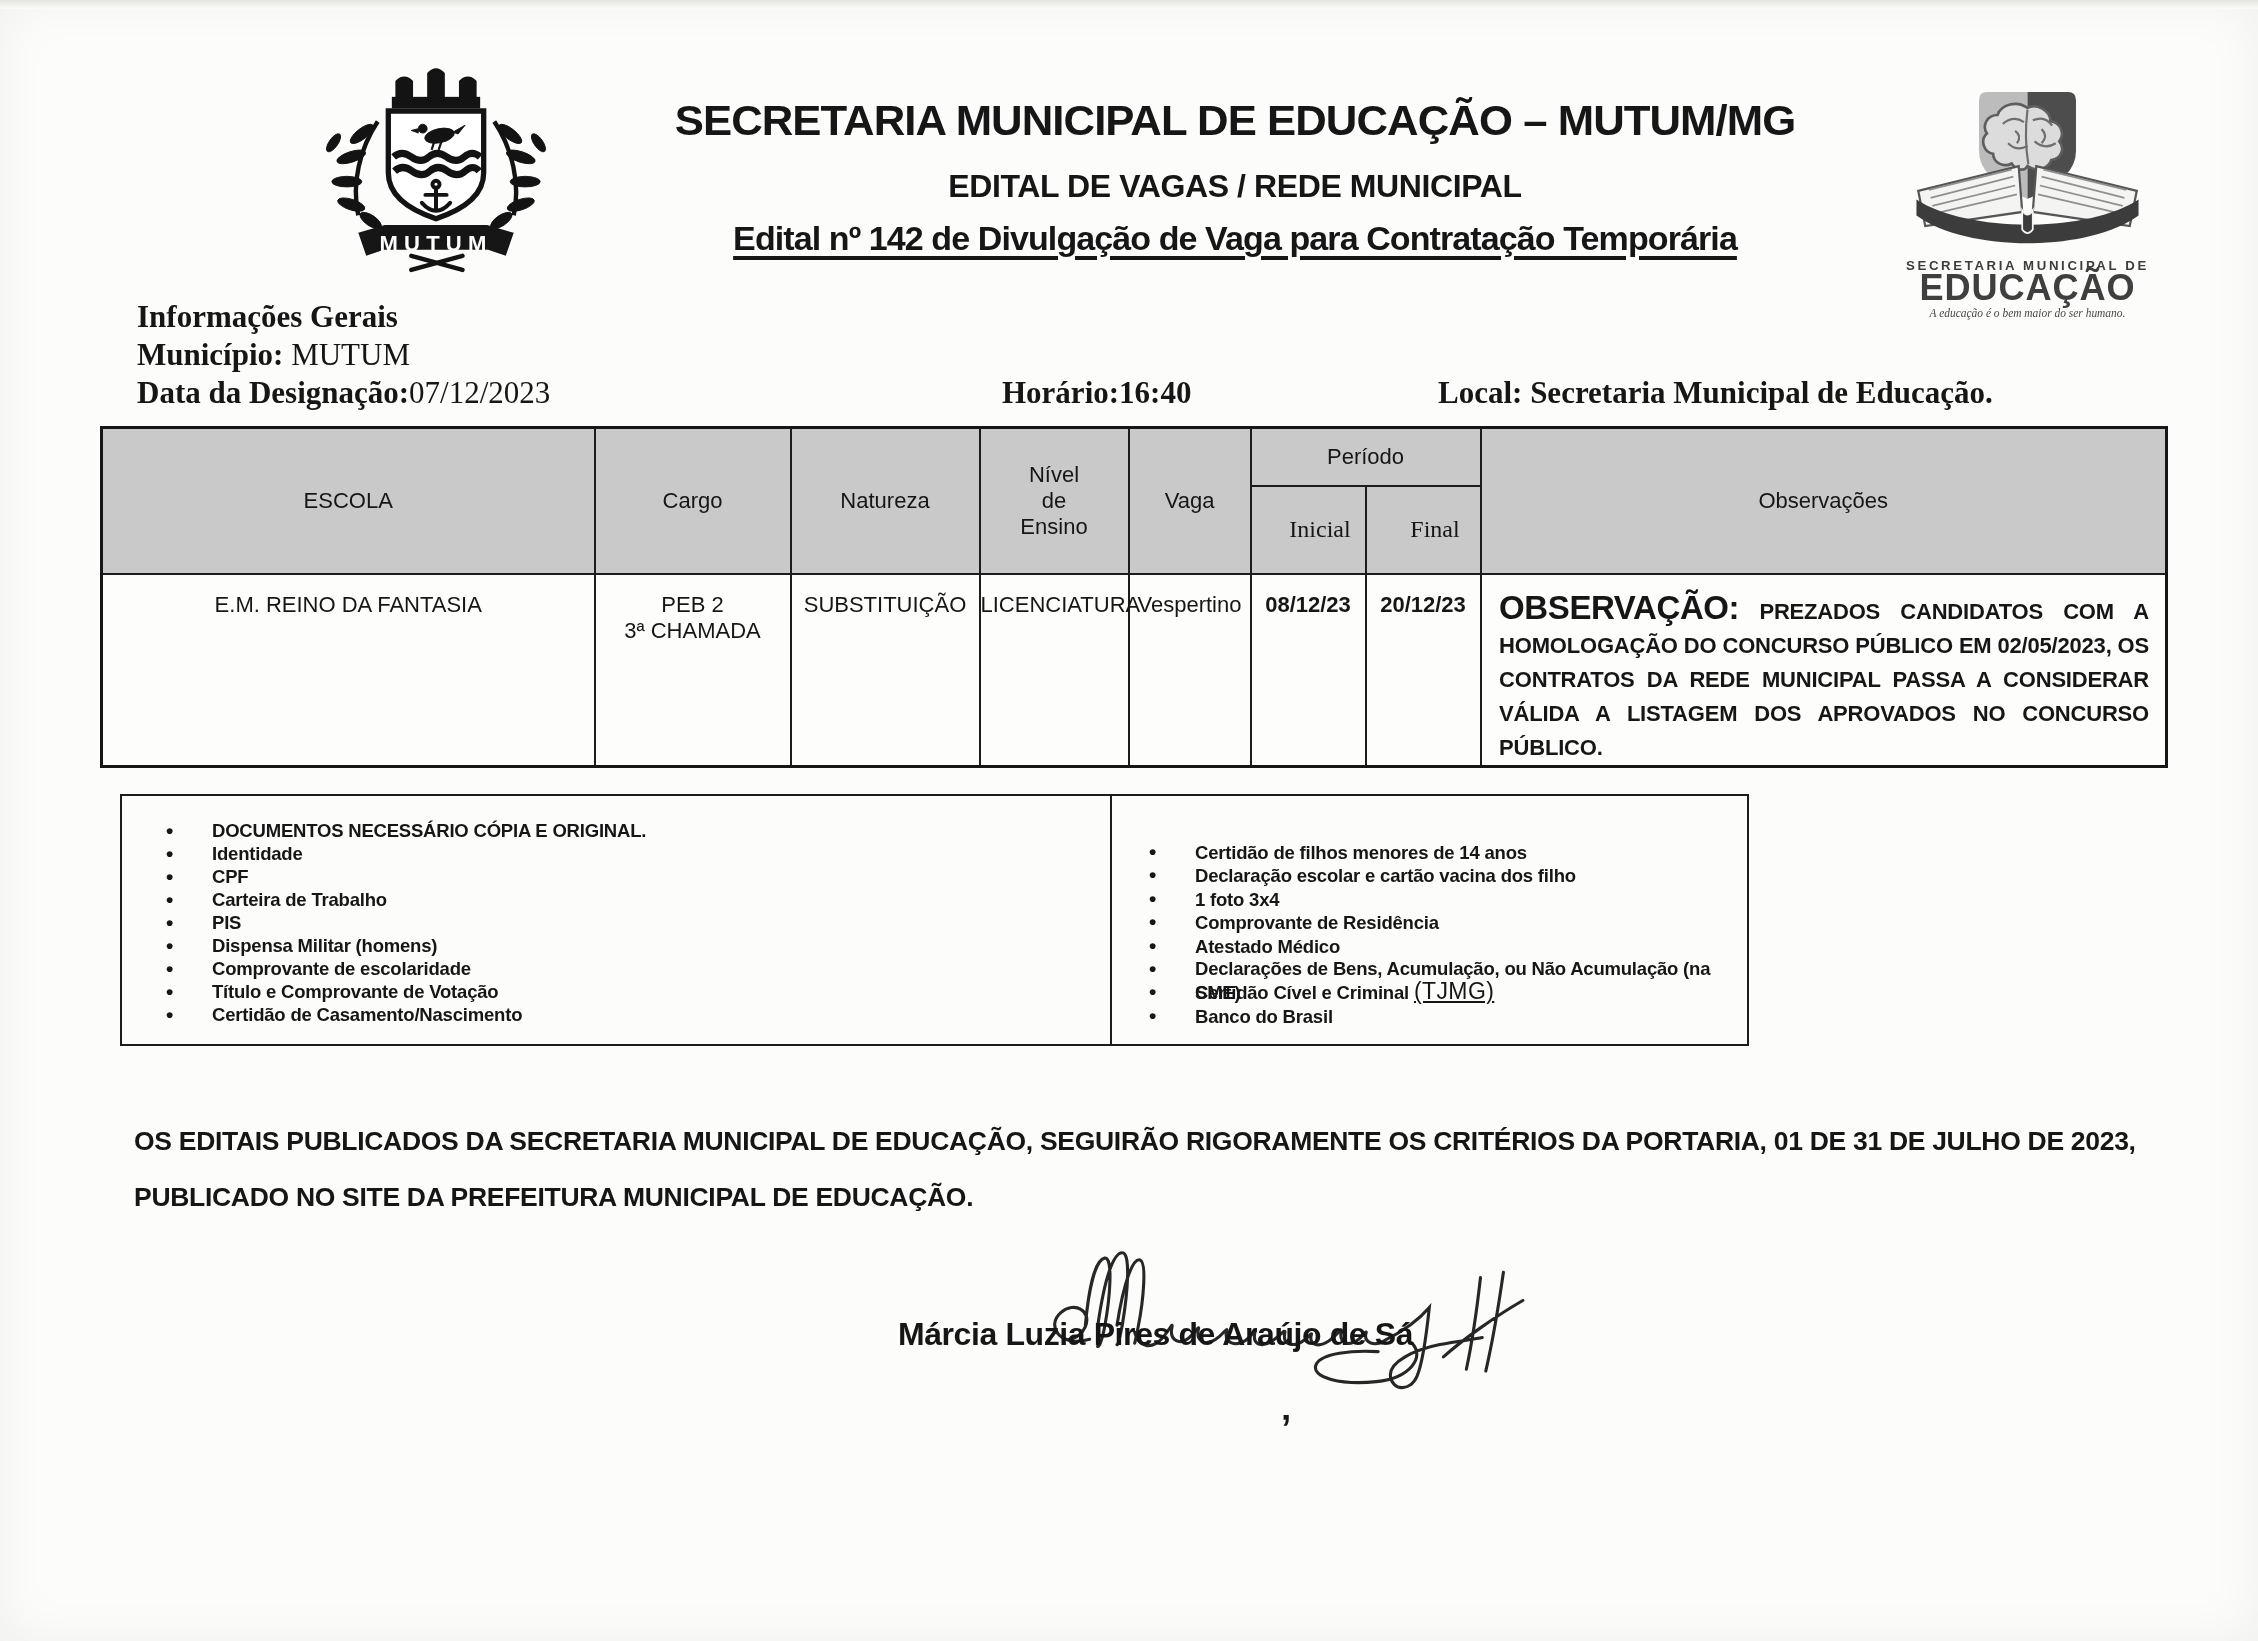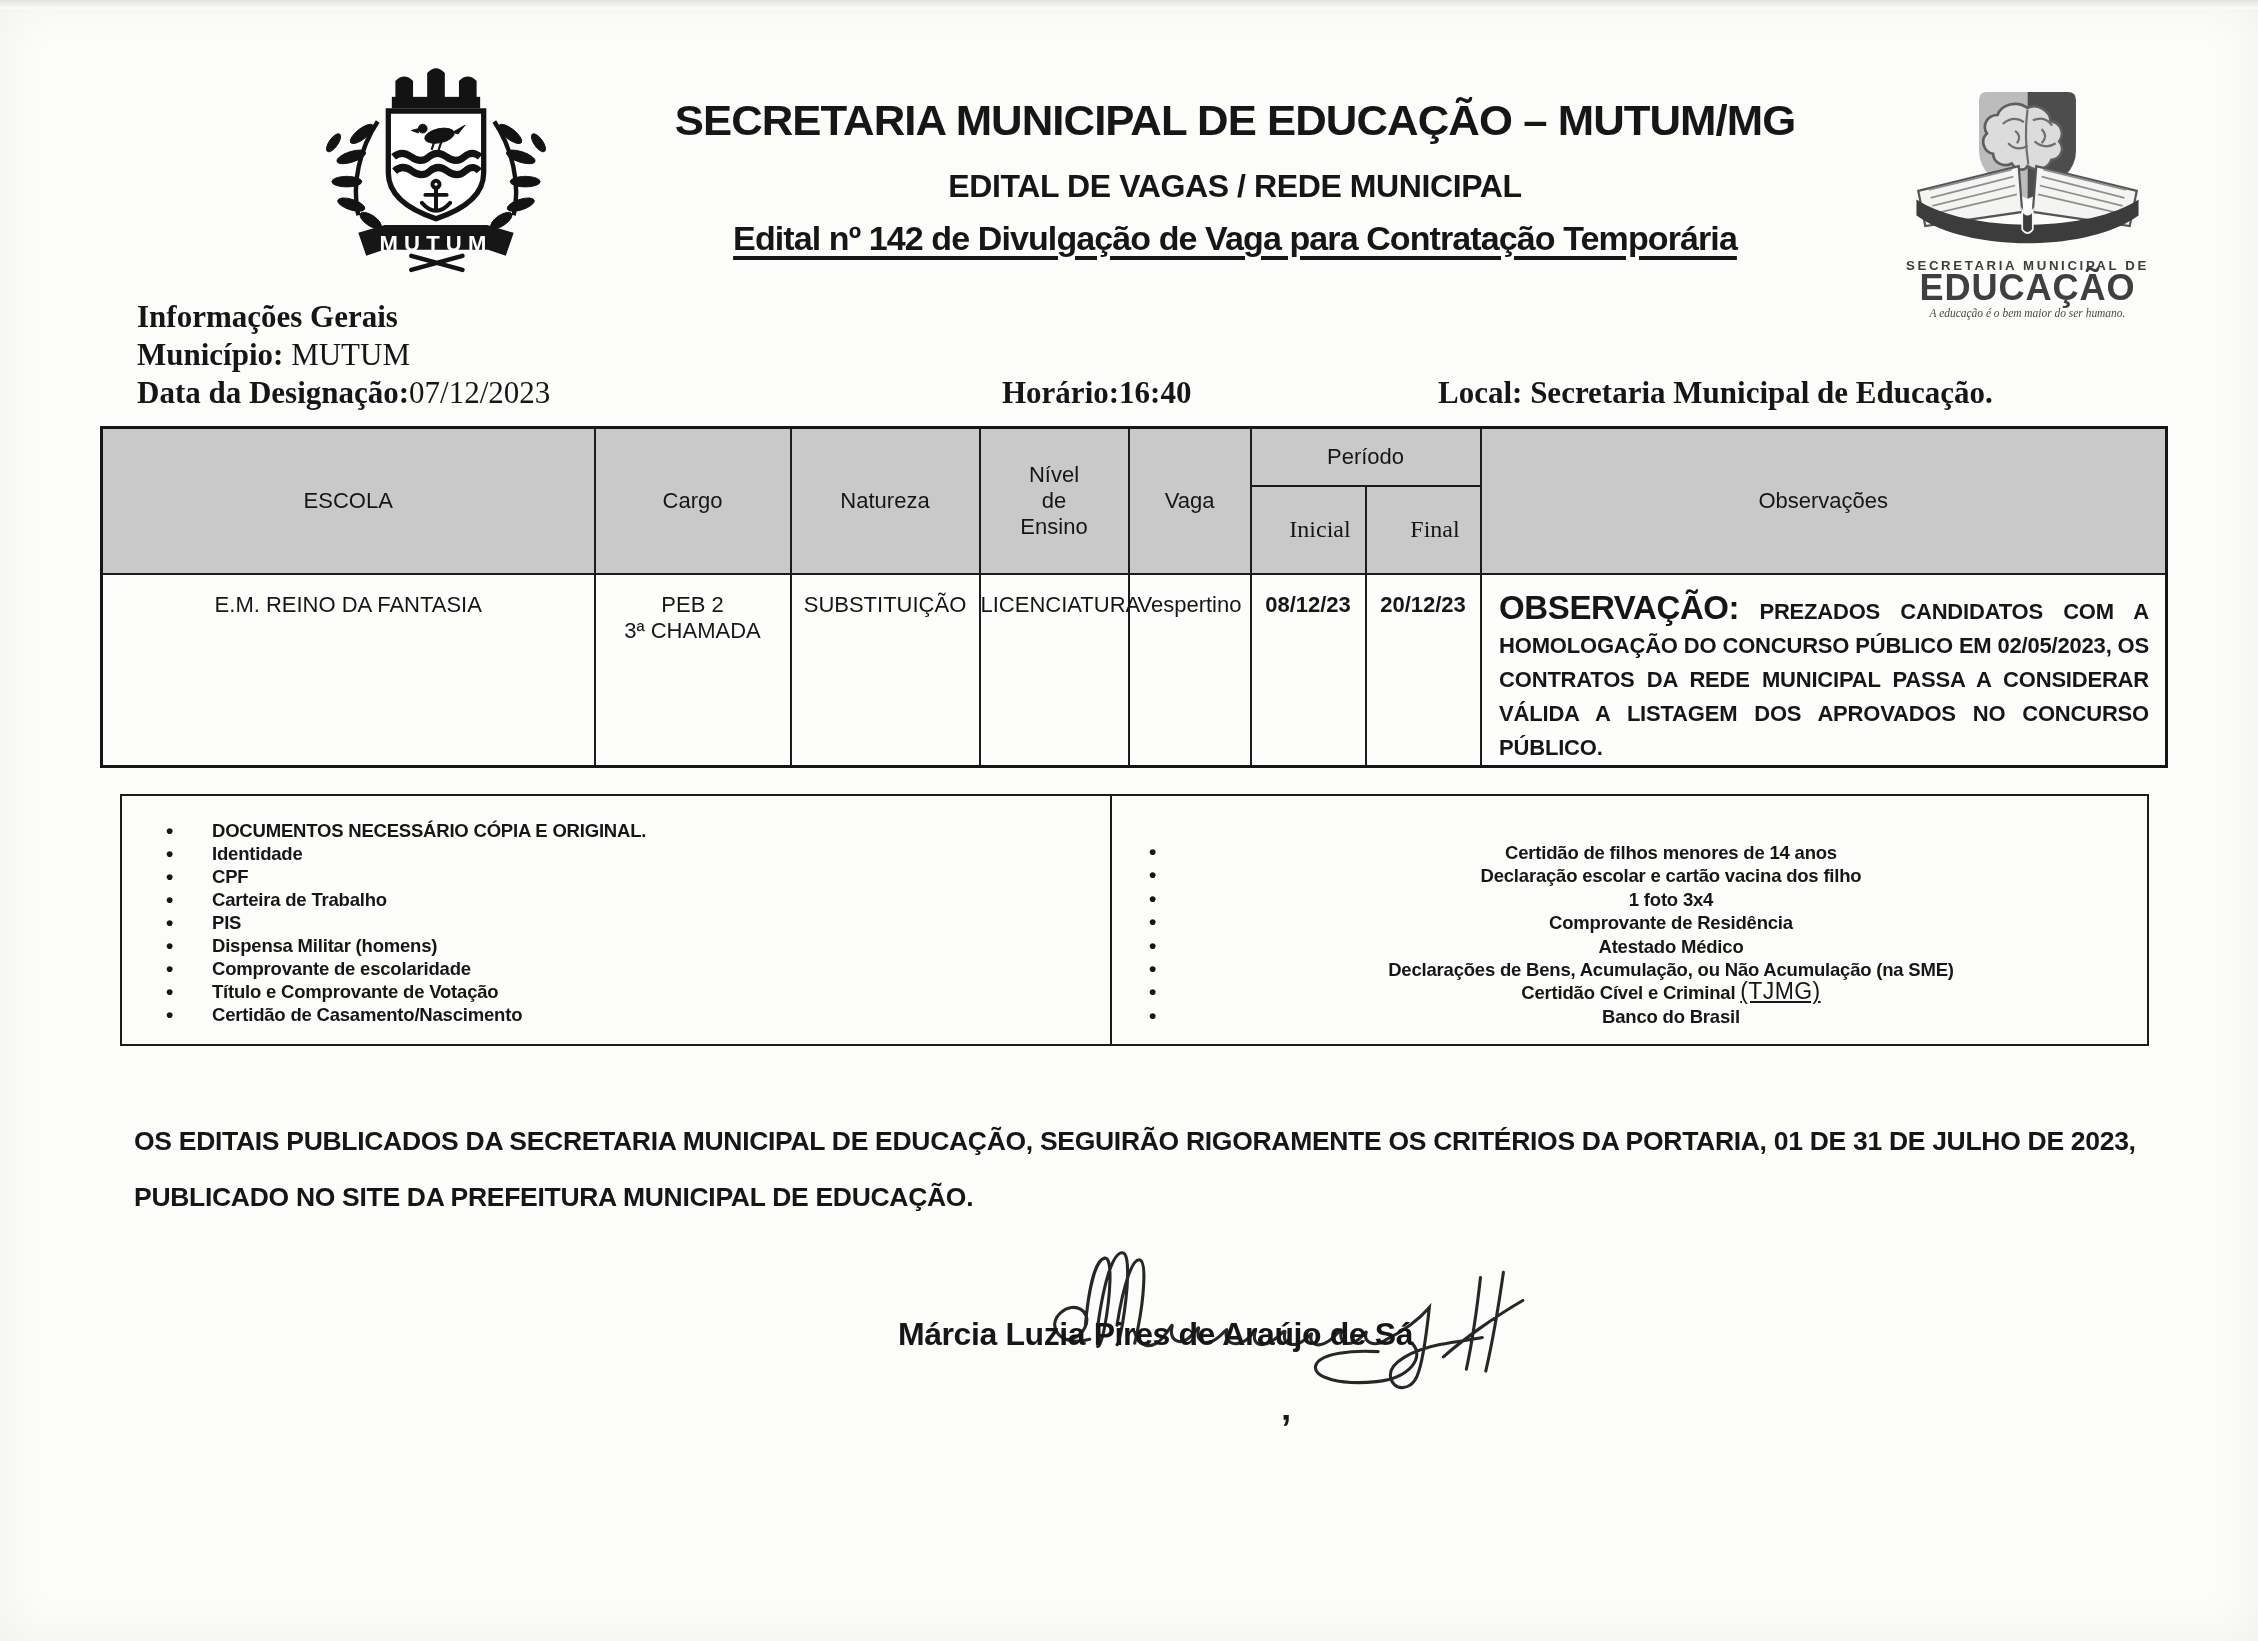--- a/index.html
+++ b/index.html
@@ -39,29 +39,29 @@
   th.hd-serif { background:#c9c9c9; font-family:"Liberation Serif", serif; font-weight:500; font-size:24px;padding-left:24px; }
   td.cell { background:#fdfdfc; vertical-align:top; text-align:center; padding-top:17.6px; font-size:22px; }
   .pre { white-space:pre-line; }
   .nivel-small { font-size:18.5px; }
   .date-cell { font-weight:700; }
   td.obs { text-align:justify; padding:16px 16px 0 17.6px; line-height:34px; }
   .obs-title { font-size:33px; font-weight:700; letter-spacing:-0.4px; }
   .obs-body  { font-size:22px; font-weight:700; letter-spacing:-0.2px;margin-top:48px; }
 
   
-  .docs { position:absolute; left:120px; top:794px; width:2029px; height:252px;
+  .docs { position:absolute; left:120px; top:794px; width:1629px; height:252px;
           border:2.6px solid #1c1c1c; display:flex; }
   .docs-left  { width:990px; border-right:2.6px solid #1c1c1c; padding:23px 0 0 44px; }
   .docs-right { flex:1; padding:44px 0 0 37px; }
   ul.doclist { list-style:none; }
   ul.doclist li { position:relative; padding-left:46px; height:23px; line-height:23px;
                   font-size:18.5px; font-weight:700; letter-spacing:-0.2px; }
   ul.doclist li::before { content:"•"; position:absolute; left:0; top:0; font-size:21px; }
-  .docs-right ul.doclist li { height:23.4px; line-height:23.4px;text-align:center; }
+  .docs-right ul.doclist li { height:23.4px; line-height:23.4px; }
   .tjmg { font-weight:400; font-size:23px; letter-spacing:0.4px;text-decoration:underline; }
 
   
   .footer-par { position:absolute; left:134px; top:1113px; width:2020px;
                 font-size:26.5px; font-weight:700; letter-spacing:-0.3px; line-height:56px; }
   .sig-wrap { position:absolute; left:794px; top:1235px; width:723px; height:229px; }
   .sig-svg { position:absolute; left:203px; top:0; width:547px; height:168px; }
   .sig-name { position:absolute; left:0; top:81px; width:723px; text-align:center;
               font-size:32px; font-weight:700; letter-spacing:-0.4px; }
   .stray { position:absolute; left:1281px; top:1408px; font-size:37px; font-weight:700; }

